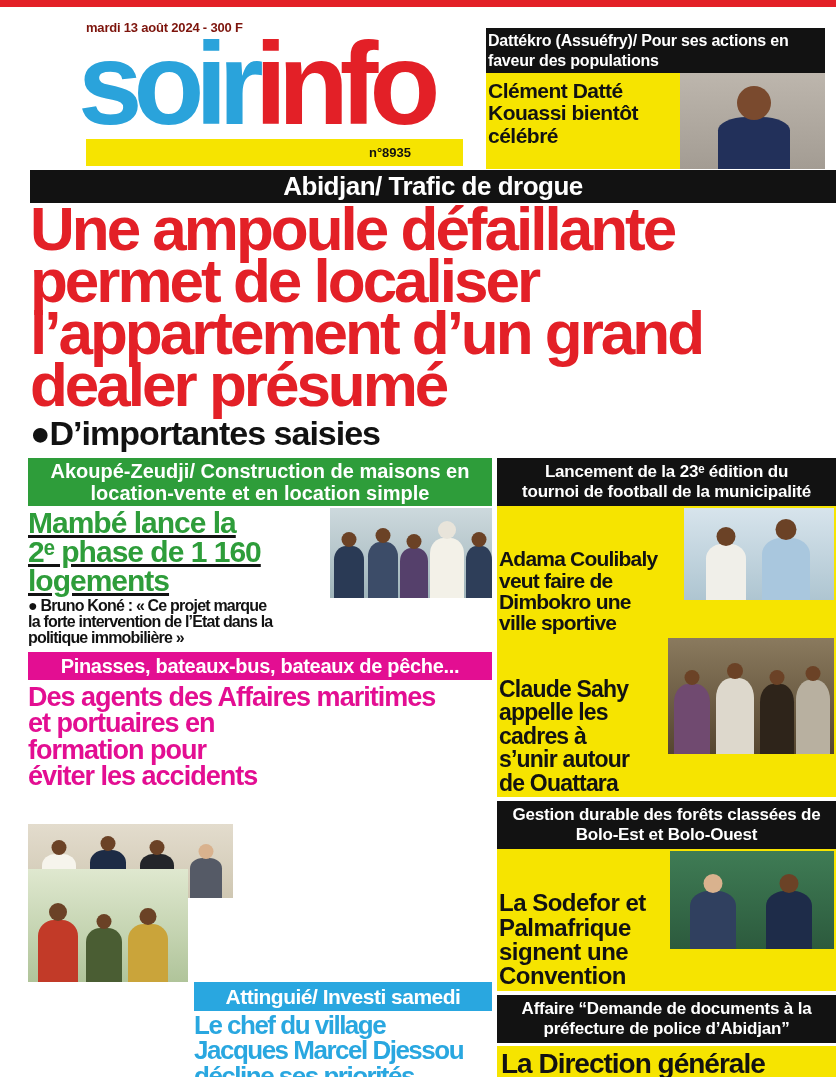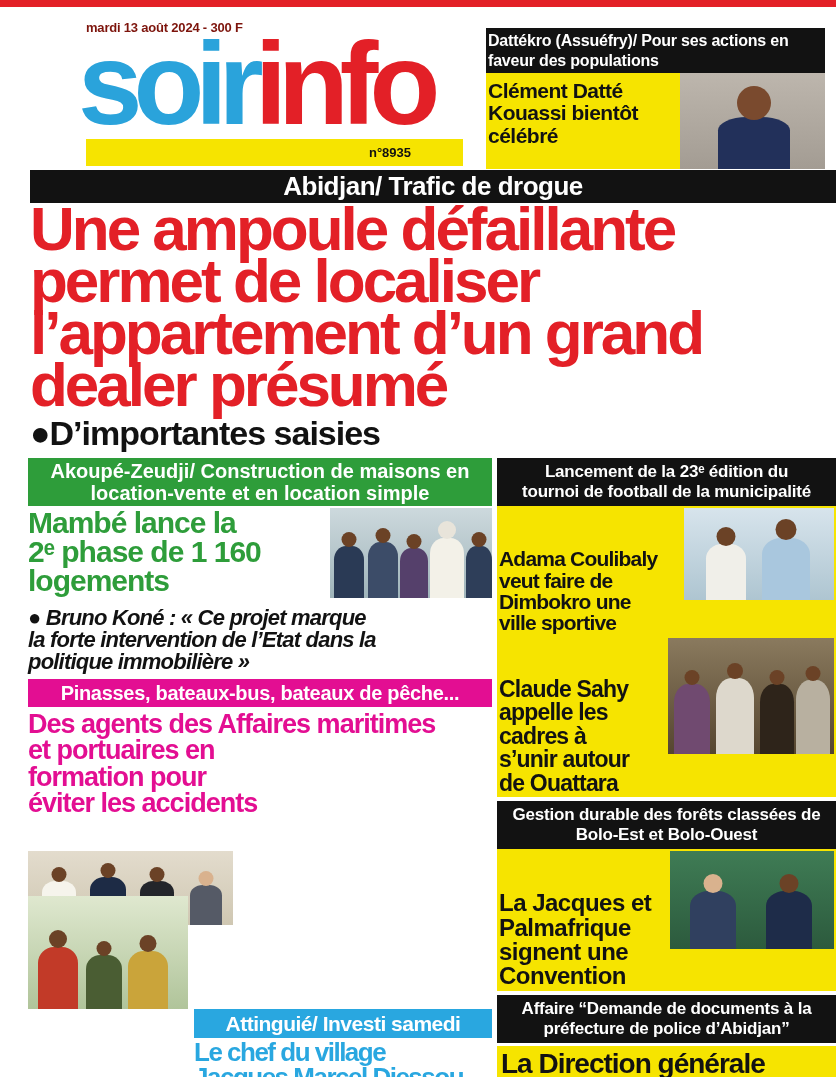--- a/index.html
+++ b/index.html
@@ -38,23 +38,23 @@
   .col-right{position:absolute;left:497px;top:458px;width:339px;}
 
   .k{font-weight:bold;text-align:center;}
   .k-green{background:var(--green);color:#fff;font-size:20px;line-height:1.1;padding:2px 0;}
   .k-magenta{background:var(--magenta);color:#fff;font-size:20px;line-height:1.1;padding:3px 0;margin-top:6px;letter-spacing:-.3px;}
   .k-blue{background:var(--cyan);color:#fff;font-size:21px;line-height:1.1;padding:3px 8px;letter-spacing:-.5px;}
   .k-black-sm{background:var(--ink);color:#fff;font-size:17px;line-height:1.18;padding:4px 0;letter-spacing:-.2px;}
   .mt{margin-top:4px;}
 
   .title{font-weight:bold;}
-  .row-mambe{display:flex;margin-top:2px;height:90px;}
+  .row-mambe{display:flex;margin-top:2px;height:90px;text-decoration:underline;}
   .t-mambe{flex:1;color:var(--green);font-size:30px;line-height:.97;letter-spacing:-1px;}
-  .sub-bruno{margin-top:9px;font-size:22px;font-weight:bold;line-height:1.0;letter-spacing:-.8px;font-style:italic;}
+  .sub-bruno{margin-top:0;font-size:16px;font-weight:bold;line-height:1.0;letter-spacing:-.8px;}
 
   .sec-maritime{position:relative;margin-top:4px;min-height:108px;}
   .t-maritime{color:var(--magenta);font-size:27px;line-height:.98;letter-spacing:-1px;}
   .photo-maritime{position:absolute;right:0;top:34px;width:205px;height:74px;}
 
   .sec-attinguie{position:relative;margin-top:5px;min-height:113px;}
   .photo-attinguie{position:absolute;left:0;top:0;width:160px;height:113px;}
   .att-content{margin-left:166px;}
   .t-attinguie{color:var(--cyan);font-size:26px;line-height:.98;letter-spacing:-1.5px;margin-top:2px;}
 
@@ -189,21 +189,21 @@
         <i class="person" style="--x:6px;--w:36px;--h:70px;--shirt:#704a70"></i>
         <i class="person" style="--x:48px;--w:38px;--h:76px;--hw:16px;--shirt:#ddd8cc"></i>
         <i class="person" style="--x:92px;--w:34px;--h:70px;--shirt:#2e241a"></i>
         <i class="person" style="--x:128px;--w:34px;--h:74px;--shirt:#b8b0a0"></i>
       </div>
     </div>
 
     <div class="k k-black-sm pre mt">Gestion durable des forêts classées de
 Bolo-Est et Bolo-Ouest</div>
     <div class="y-story">
-      <div class="y-title t-sodefor pre">La Jacques et
+      <div class="y-title t-sodefor pre">La Sodefor et
 Palmafrique
 signent une
 Convention</div>
       <div class="photo ph-sodefor photo-sodefor" aria-hidden="true">
         <i class="person" style="--x:20px;--w:46px;--h:58px;--hw:19px;--shirt:#30405f;--skin:#d9b28e"></i>
         <i class="person" style="--x:96px;--w:46px;--h:58px;--hw:19px;--shirt:#1e2c49"></i>
       </div>
     </div>
 
     <div class="k k-black-sm pre mt">Affaire “Demande de documents à la

